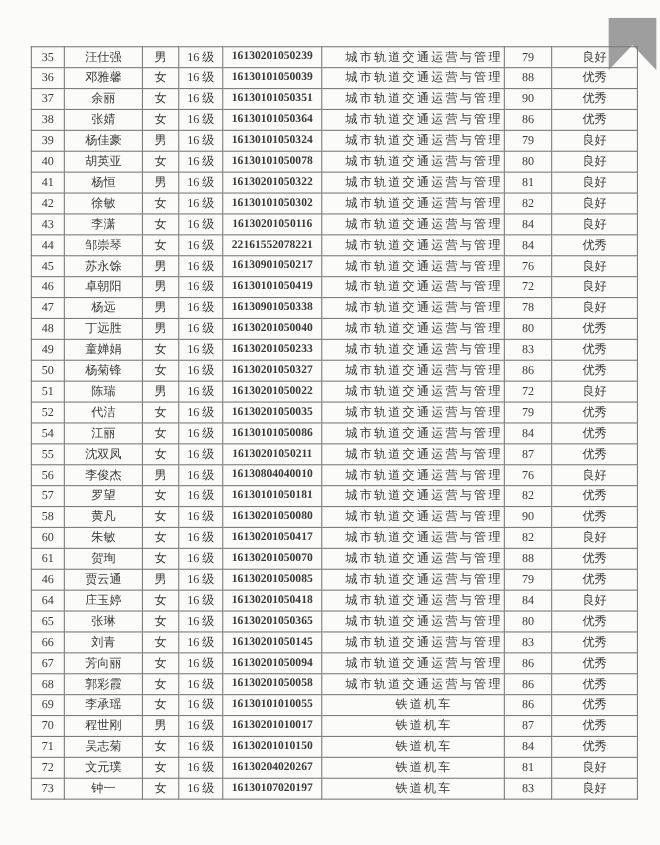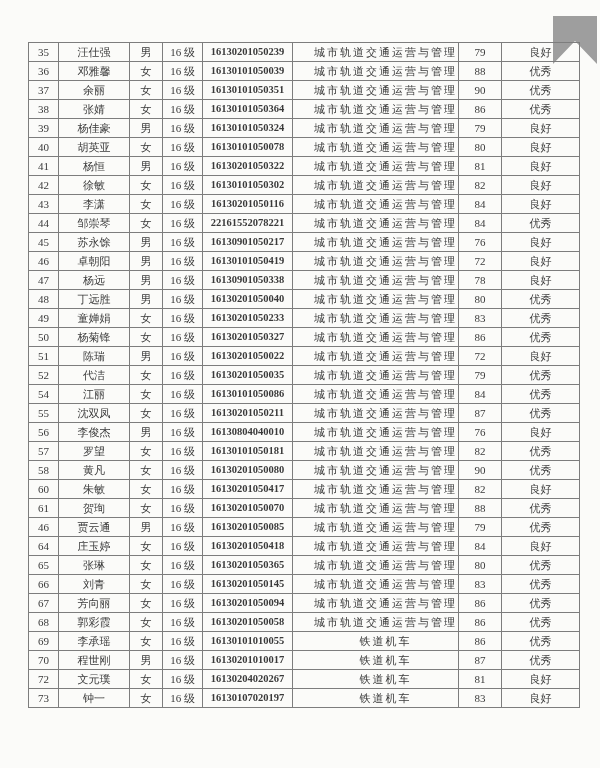--- a/index.html
+++ b/index.html
@@ -385,20 +385,30 @@
           <td>70</td>
           <td>程世刚</td>
           <td>男</td>
           <td>16 级</td>
           <td>16130201010017</td>
           <td>铁道机车</td>
           <td>87</td>
           <td>优秀</td>
         </tr>
         <tr>
+          <td>71</td>
+          <td>吴志菊</td>
+          <td>女</td>
+          <td>16 级</td>
+          <td>16130201010150</td>
+          <td>铁道机车</td>
+          <td>84</td>
+          <td>优秀</td>
+        </tr>
+        <tr>
           <td>72</td>
           <td>文元璞</td>
           <td>女</td>
           <td>16 级</td>
           <td>16130204020267</td>
           <td>铁道机车</td>
           <td>81</td>
           <td>良好</td>
         </tr>
         <tr>

